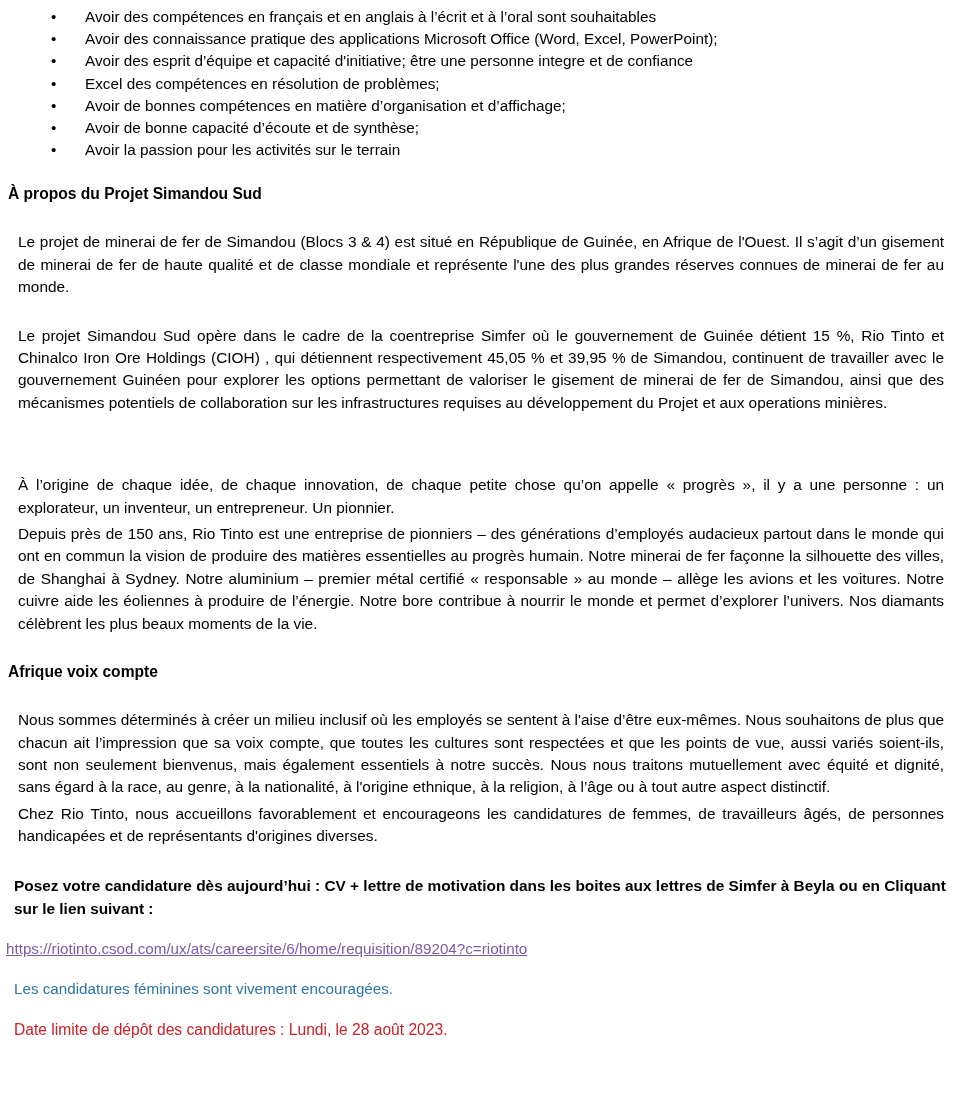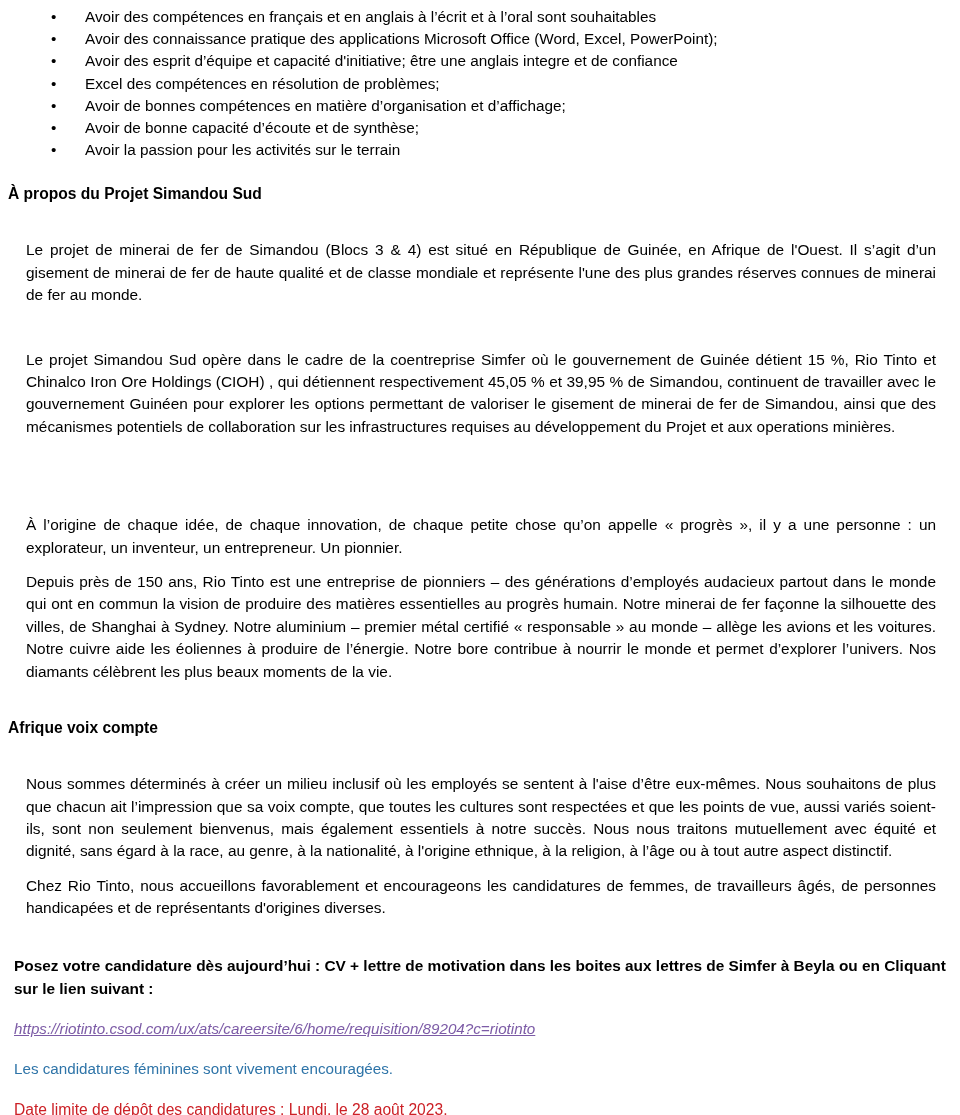--- a/index.html
+++ b/index.html
@@ -49,21 +49,21 @@
   }
   h2.heading {
     margin: 0;
     padding: 0 0 0 8px;
     font-size: 15.6px;
     line-height: 22px;
     font-weight: bold;
     color: #000000;
   }
   p.para {
-    margin: 12px;
+    margin: 4px;
     padding: 0 12px 0 14px;
     font-size: 15.4px;
     line-height: 22.4px;
     color: #000000;
     text-align: justify;
     text-justify: inter-word;
   }
   .spacer-22 { height: 22px; }
   .spacer-18 { height: 18px; }
   .spacer-30 { height: 30px; }
@@ -74,22 +74,21 @@
     padding: 0 12px 0 14px;
     font-size: 15.4px;
     line-height: 23px;
     font-weight: bold;
     color: #000000;
     text-align: left;
   }
 
   
   .link-row {
-    padding: 0 0 0 14px;
-    font-style: italic;
+    padding: 0 0 0 6px;
   }
   a.apply-link {
     font-size: 15.2px;
     line-height: 22px;
     color: #7c5ba6;
     text-decoration: underline;
     text-decoration-color: #7c5ba6;
     word-break: break-all;
   }
 
@@ -119,21 +118,21 @@
     <li class="req-item">
       <span class="req-bullet">•</span>
       <span>Avoir des compétences en français et en anglais à l’écrit et à l’oral sont souhaitables</span>
     </li>
     <li class="req-item">
       <span class="req-bullet">•</span>
       <span>Avoir des connaissance pratique des applications Microsoft Office (Word, Excel, PowerPoint);</span>
     </li>
     <li class="req-item">
       <span class="req-bullet">•</span>
-      <span>Avoir des esprit d’équipe et capacité d'initiative; être une anglais integre et de confiance</span>
+      <span>Avoir des esprit d’équipe et capacité d'initiative; être une personne integre et de confiance</span>
     </li>
     <li class="req-item">
       <span class="req-bullet">•</span>
       <span>Excel des compétences en résolution de problèmes;</span>
     </li>
     <li class="req-item">
       <span class="req-bullet">•</span>
       <span>Avoir de bonnes compétences en matière d’organisation et d’affichage;</span>
     </li>
     <li class="req-item">

